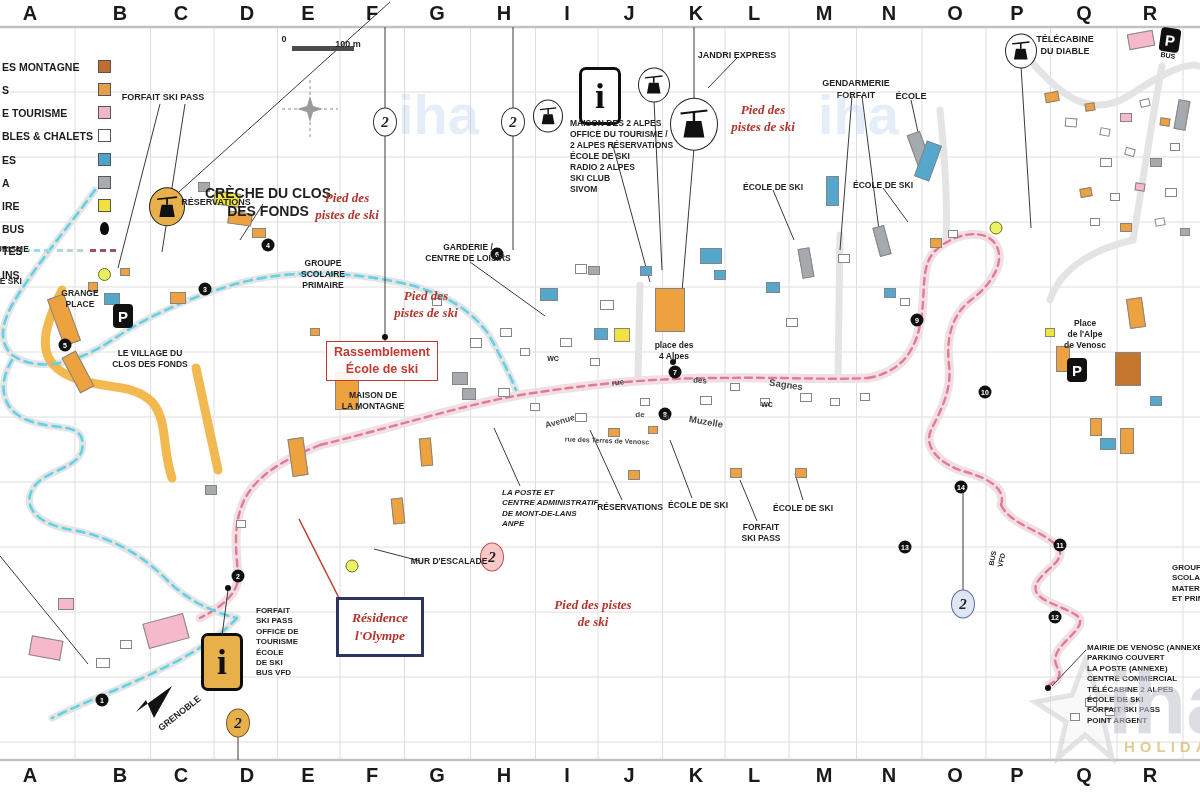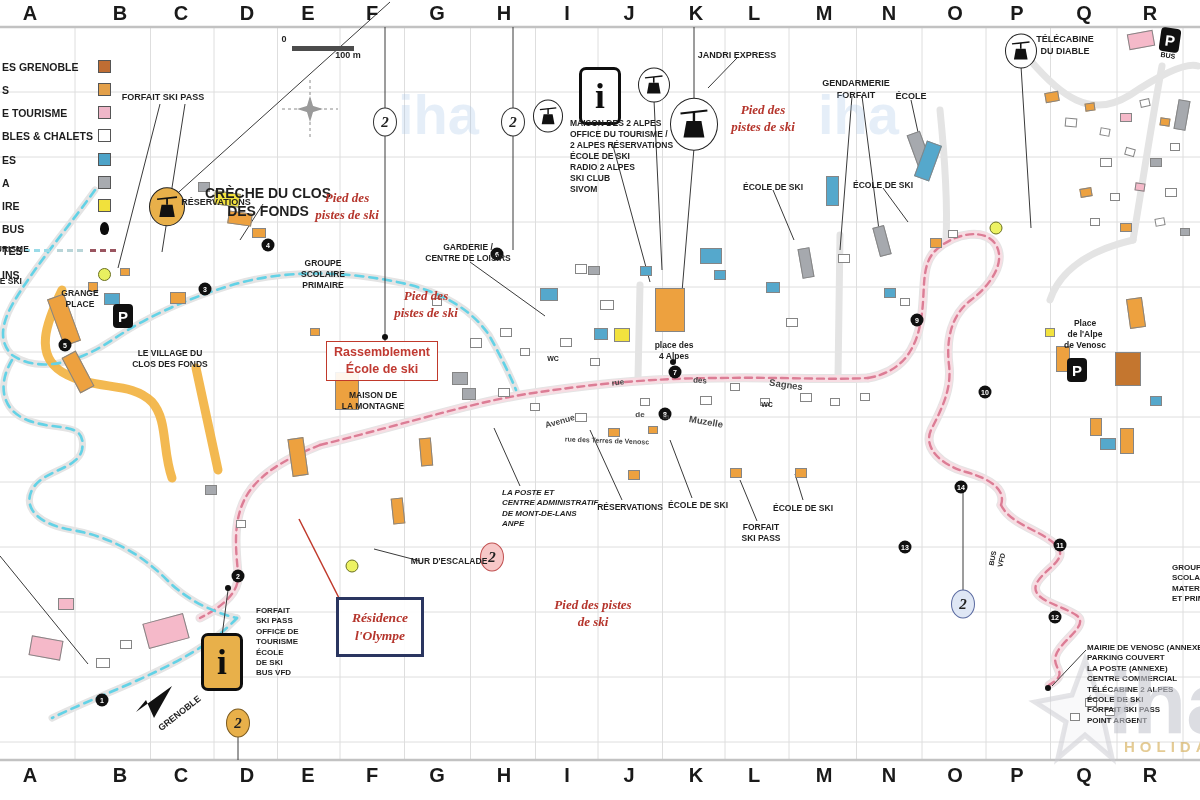--- a/index.html
+++ b/index.html
@@ -155,21 +155,21 @@
 
     <polygon id="grarrow" points="136,712 172,686 154,718 146,700" fill="#111"></polygon>
 
     <g stroke="rgba(205,205,212,0.55)" stroke-width="5" fill="rgba(235,235,240,0.30)">
       <polygon points="1085,660 1098,695 1135,702 1104,722 1112,758 1085,735 1058,758 1066,722 1035,702 1072,695"></polygon>
     </g>
   </svg>
 
   <div id="legend">
       <div class="lrow" style="top: 30px;">
-        <div class="lbl">ES GRENOBLE</div>
+        <div class="lbl">ES MONTAGNE</div>
       </div>
       <div class="lsw" style="left: 98px; top: 32px; background: rgb(191, 109, 51);"></div>
       <div class="lrow" style="top: 53px;">
         <div class="lbl">S</div>
       </div>
       <div class="lsw" style="left: 98px; top: 55px; background: rgb(227, 160, 74);"></div>
       <div class="lrow" style="top: 76px;">
         <div class="lbl">E TOURISME</div>
       </div>
       <div class="lsw" style="left: 98px; top: 78px; background: rgb(239, 182, 200);"></div>
@@ -443,21 +443,21 @@
 FORFAIT</div>
       <div class="map-label" style="left: 911px; top: 91px; font-size: 9px;">ÉCOLE</div>
       <div class="map-label" style="left: 773px; top: 182px; font-size: 8.5px;">ÉCOLE DE SKI</div>
       <div class="map-label" style="left: 883px; top: 180px; font-size: 8.5px;">ÉCOLE DE SKI</div>
       <div class="map-label" style="left: 1065px; top: 34px; font-size: 9px;">TÉLÉCABINE
 DU DIABLE</div>
       <div class="map-label left" style="left: -64px; top: 244px; font-size: 8.5px;">OFFICE DU TOURISME</div>
       <div class="map-label left" style="left: -38px; top: 276px; font-size: 8.5px;">ÉCOLE DE SKI</div>
       <div class="map-label" style="left: 80px; top: 288px; font-size: 8.5px;">GRANGE
 PLACE</div>
-      <div class="map-label" style="left: 150px; top: 348px; font-size: 8.5px; margin-left: 20px;">LE VILLAGE DU
+      <div class="map-label" style="left: 150px; top: 348px; font-size: 8.5px;">LE VILLAGE DU
 CLOS DES FONDS</div>
       <div class="map-label" style="left: 674px; top: 340px; font-size: 8.5px;">place des
 4 Alpes</div>
       <div class="map-label street" style="left: 618px; top: 378px; font-size: 8px; transform: translateX(-50%) rotate(-6deg);">rue</div>
       <div class="map-label street" style="left: 700px; top: 376px; font-size: 8px; transform: translateX(-50%) rotate(4deg);">des</div>
       <div class="map-label street" style="left: 786px; top: 379px; font-size: 9.5px; transform: translateX(-50%) rotate(8deg);">Sagnes</div>
       <div class="map-label street" style="left: 560px; top: 416px; font-size: 8.5px; transform: translateX(-50%) rotate(-16deg);">Avenue</div>
       <div class="map-label street" style="left: 640px; top: 410px; font-size: 8px;">de</div>
       <div class="map-label street" style="left: 666px; top: 412px; font-size: 8px;">la</div>
       <div class="map-label street" style="left: 706px; top: 416px; font-size: 9.5px; transform: translateX(-50%) rotate(10deg);">Muzelle</div>
@@ -495,21 +495,21 @@
       <div class="map-label left" style="left: 1172px; top: 563px; font-size: 8px;">GROUPE
 SCOLAIRE
 MATERNELLE
 ET PRIMAIRE</div>
       <div class="map-label" style="left: 1085px; top: 318px; font-size: 8.5px;">Place
 de l'Alpe
 de Venosc</div>
       <div class="map-label" style="left: 553px; top: 354px; font-size: 7px;">WC</div>
       <div class="map-label" style="left: 767px; top: 400px; font-size: 7px;">WC</div>
       <div class="map-label" style="left: 284px; top: 34px; font-size: 9px;">0</div>
-      <div class="map-label" style="left: 348px; top: 50px; font-size: 9px;">100 m</div>
+      <div class="map-label" style="left: 348px; top: 39px; font-size: 9px;">100 m</div>
       <div class="rbox" style="left: 326px; top: 341px; width: 112px; height: 40px; border: 1.5px solid rgb(192, 57, 43); color: rgb(192, 58, 50); font-size: 12.5px;">Rassemblement
 École de ski</div>
       <div class="rbox" style="left: 336px; top: 597px; width: 88px; height: 60px; border: 3px solid rgb(42, 53, 96); color: rgb(181, 53, 44); font-size: 13.5px; font-family: &quot;Liberation Serif&quot;, serif; font-style: italic;">Résidence
 l'Olympe</div>
     </div>
   <div id="wms">
       <div class="wm" style="left: 398px; top: 82px; font-size: 56px; color: rgba(160, 195, 230, 0.28);">iha</div>
       <div class="wm" style="left: 818px; top: 82px; font-size: 56px; color: rgba(160, 195, 230, 0.28);">iha</div>
       <div class="wm" style="left: 1108px; top: 652px; font-size: 88px; color: rgba(196, 199, 206, 0.6);">iha</div>
       <div class="wm" style="left: 1124px; top: 738px; font-size: 15px; color: rgba(205, 160, 60, 0.55); letter-spacing: 5px;">HOLIDA</div>

